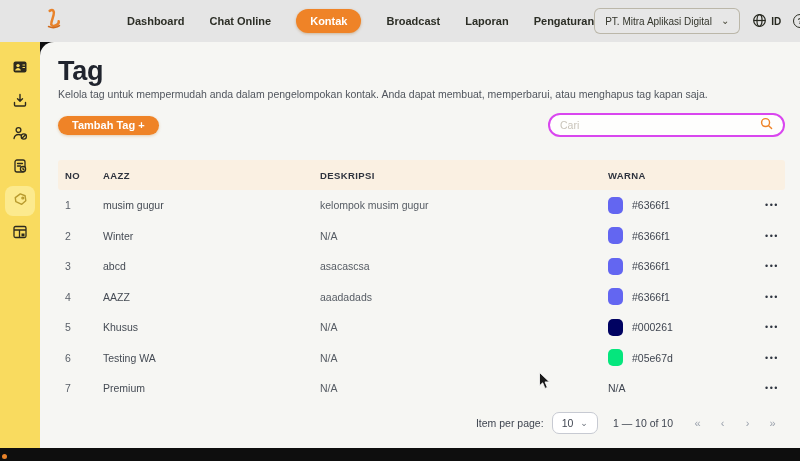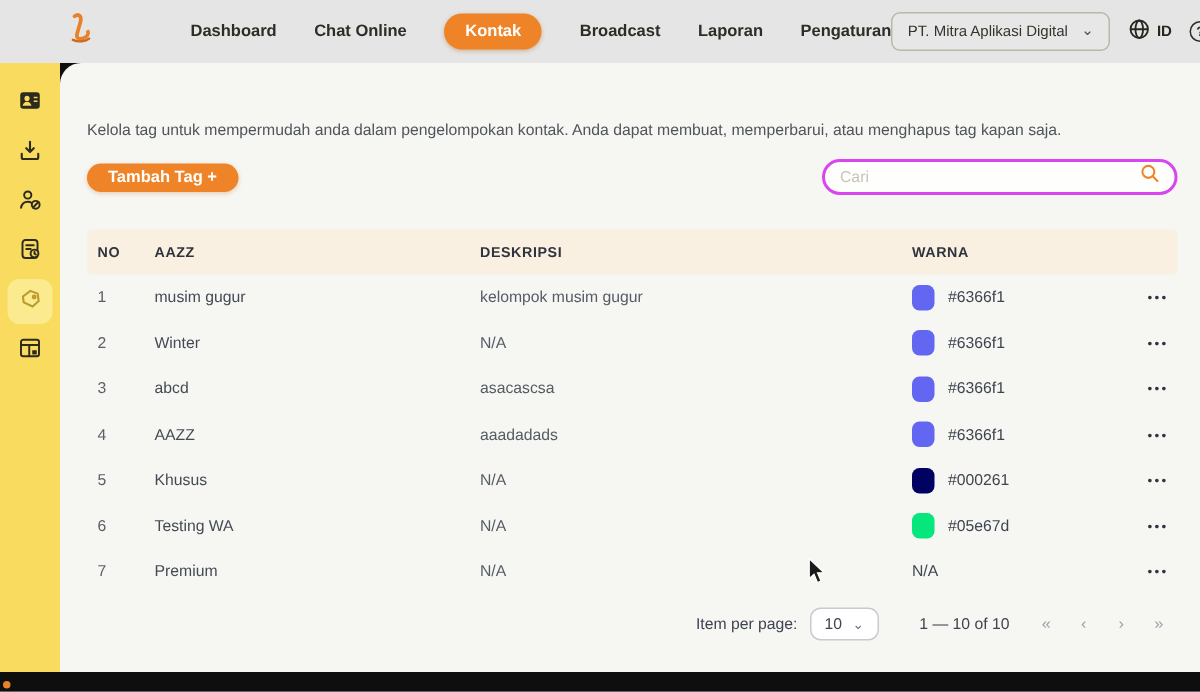--- a/index.html
+++ b/index.html
@@ -21,21 +21,21 @@
   .icon-btn { position:relative; display:flex; align-items:center; cursor:pointer; }
 
   
   .sidebar { position:absolute; top:42px; left:0; width:40px; bottom:13px; background:#f9db5f; display:flex; flex-direction:column; align-items:center; padding-top:12px; z-index:2; }
   .sb-item { width:30px; height:30px; margin-bottom:3px; border-radius:8px; display:flex; align-items:center; justify-content:center; cursor:pointer; }
   .sb-item.active { background:#fcea8e; }
 
   
   .content { position:absolute; top:42px; left:40px; right:0; bottom:13px; background:#f6f6f3; border-top-left-radius:14px; padding:14px 15px 0 18px; z-index:1; }
   h1 { font-size:27px; font-weight:700; color:#20242e; letter-spacing:-.3px; }
-  .desc { margin-top:25px; font-size:10.5px; color:#50555d; }
+  .desc { margin-top:1px; font-size:10.5px; color:#50555d; }
   .actions-row { margin-top:13px; display:flex; justify-content:space-between; align-items:center; }
   .add-btn { background:#ef8327; color:#fff; border:none; border-radius:13px; height:19px; padding:0 14px; font-size:11px; font-weight:600; font-family:inherit; cursor:pointer; box-shadow:0 1px 3px rgba(190,110,20,.3); }
   .search { width:237px; height:24px; border:2px solid #d946ef; border-radius:12px; background:#fefefd; display:flex; align-items:center; padding:0 10px; gap:6px; }
   .search input { border:none; outline:none; flex:1; font-size:10.5px; color:#444; background:transparent; font-family:inherit; }
   .search input::placeholder { color:#c9c4ba; }
 
   
   .table { margin-top:23px; }
   .grid-row { display:grid; grid-template-columns:38px 217px 288px 1fr 56px; align-items:center; padding-left:7px; }
   .thead { background:#faf0e2; border-radius:3px; height:30px; }
@@ -46,21 +46,21 @@
   .cell-nama { color:#454b54; }
   .warna-cell { display:flex; align-items:center; gap:9px; }
   .swatch { width:15px; height:17px; border-radius:5px; flex:0 0 auto; }
   .hex { font-size:10.5px; color:#3f4550; }
   .dots-btn { border:none; background:none; text-align:right; color:#2f3540; font-size:9px; letter-spacing:1.5px; cursor:pointer; padding-right:6px; font-family:inherit; }
 
   
   .tfoot { display:flex; align-items:center; justify-content:flex-end; margin-top:5px; height:28px; font-size:10.5px; color:#3f4550; }
   .pp-select { display:flex; align-items:center; gap:7px; border:1px solid #c7cad2; border-radius:7px; height:22px; padding:0 9px; margin-left:8px; background:#fff; cursor:pointer; }
   .pp-select .chev { font-size:9px; color:#6a707b; line-height:6px; }
-  .range { margin-left:27px; }
+  .range { margin-left:15px; }
   .pager { display:flex; margin-left:12px; }
   .pg { width:25px; text-align:center; color:#9aa1ac; font-size:11px; cursor:pointer; }
 
   .bottombar { position:absolute; left:0; right:0; bottom:0; height:13px; background:#0e0e0e; z-index:4; }
   .bottombar .dot { position:absolute; left:2px; bottom:2px; width:5px; height:5px; border-radius:50%; background:#e8822a; }
 
   .cursor { position:absolute; left:538px; top:371px; z-index:9; pointer-events:none; }
 </style>
 </head>
 <body>
@@ -166,20 +166,21 @@
         <svg width="16" height="16" viewBox="0 0 16 16" fill="none" stroke="#2d2a1e" stroke-width="1.3">
             <rect x="2" y="2.5" width="12" height="11" rx="1.5"></rect>
             <path d="M2 6h12M7.5 6v7.5"></path>
             <rect x="9.5" y="9.5" width="3" height="2.8" fill="#2d2a1e" stroke="none"></rect>
           </svg>
       </span>
     </div>
   </div>
 
   <div class="content">
+    <h1>Tag</h1>
     <div class="desc">Kelola tag untuk mempermudah anda dalam pengelompokan kontak. Anda dapat membuat, memperbarui, atau menghapus tag kapan saja.</div>
 
     <div class="actions-row">
       <button class="add-btn">Tambah Tag +</button>
       <div class="search">
         <input type="text" placeholder="Cari" style="">
         <span>
           <svg width="13" height="13" viewBox="0 0 14 14" fill="none" stroke="#ef8327" stroke-width="1.5" stroke-linecap="round">
               <circle cx="6" cy="6" r="4.3"></circle>
               <path d="M9.3 9.3L12.5 12.5"></path>

